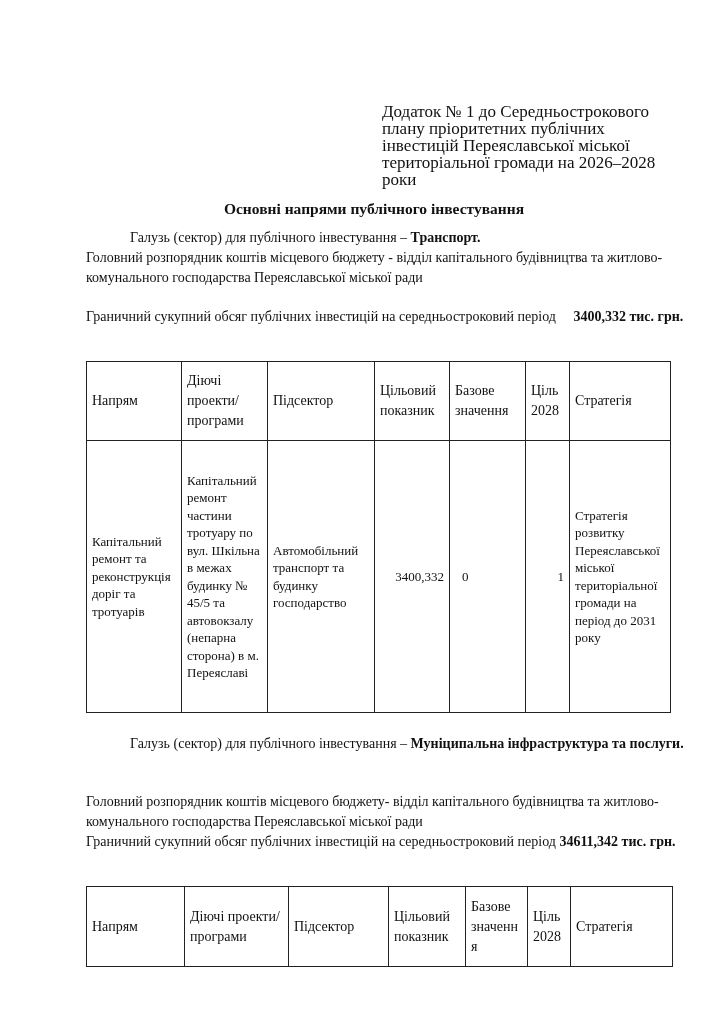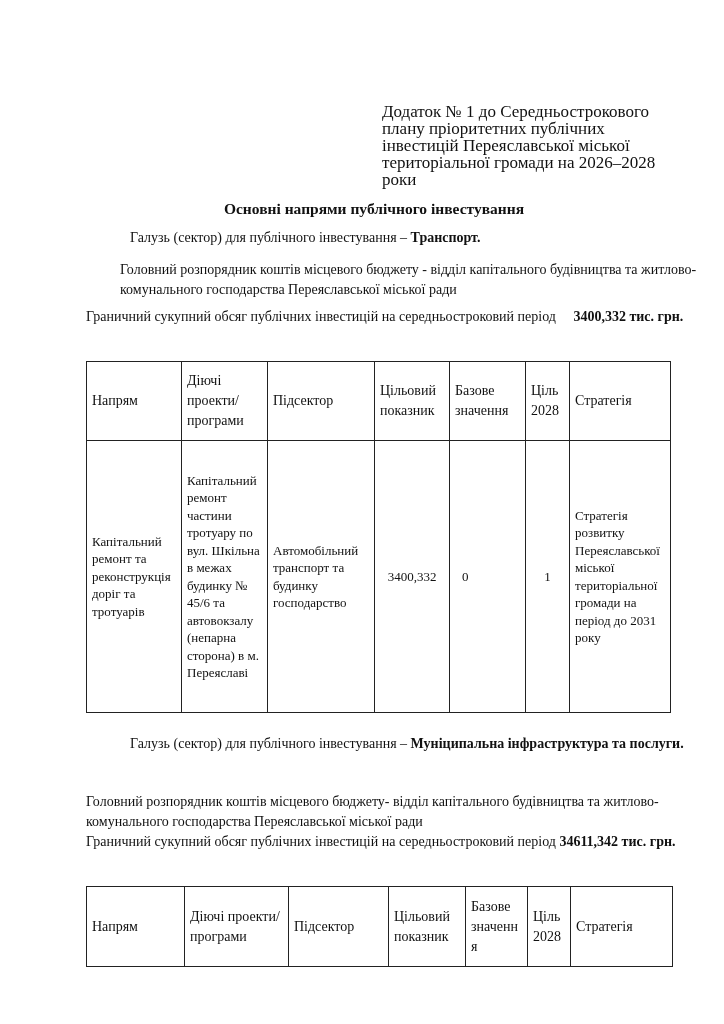--- a/index.html
+++ b/index.html
@@ -24,31 +24,31 @@
   b { font-weight: bold; }
   table.grid {
     position: absolute; border-collapse: collapse; table-layout: fixed;
     font-size: 13px; line-height: 17.5px;
   }
   table.grid td {
     border: 1px solid #222; padding: 2px 5px; vertical-align: middle;
     word-wrap: break-word; overflow-wrap: break-word;
   }
   .hd td { font-size: 14px; line-height: 20px; }
-  .c { text-align: center; }
+  .c { text-align: right; }
 </style>
 </head>
 <body>
 
 <div class="abs annex">Додаток № 1 до Середньострокового плану пріоритетних публічних інвестицій Переяславської міської територіальної громади на 2026–2028 роки</div>
 
 <div class="abs title">Основні напрями публічного інвестування</div>
 
 <div class="abs para indent" style="top:228px;"><span>Галузь (сектор) для публічного інвестування – </span><b>Транспорт.</b></div>
-<div class="abs para" style="top:260px;margin-left:34px;">Головний розпорядник коштів місцевого бюджету - відділ капітального будівництва та житлово-комунального господарства Переяславської міської ради</div>
+<div class="abs para" style="top:248px;">Головний розпорядник коштів місцевого бюджету - відділ капітального будівництва та житлово-комунального господарства Переяславської міської ради</div>
 <div class="abs para" style="top:307px;"><span>Граничний сукупний обсяг публічних інвестицій на середньостроковий період </span>&nbsp;&nbsp;&nbsp;&nbsp;<b>3400,332 тис. грн.</b></div>
 
 <table class="grid" style="left:86px; top:361px; width:584px;">
   <colgroup>
     <col style="width:95px">
       <col style="width:86px">
       <col style="width:107px">
       <col style="width:75px">
       <col style="width:76px">
       <col style="width:44px">
@@ -59,21 +59,21 @@
     <td>Напрям</td>
     <td>Діючі проекти/ програми</td>
     <td>Підсектор</td>
     <td>Цільовий показник</td>
     <td>Базове значення</td>
     <td>Ціль 2028</td>
     <td>Стратегія</td>
   </tr>
   <tr style="height:272px;">
     <td>Капітальний ремонт та реконструкція доріг та тротуарів</td>
-    <td>Капітальний ремонт частини тротуару по вул. Шкільна в межах будинку № 45/6 та автовокзалу (непарна сторона) в м. Переяславі</td>
+    <td>Капітальний ремонт частини тротуару по вул. Шкільна в межах будинку № 45/5 та автовокзалу (непарна сторона) в м. Переяславі</td>
     <td>Автомобільний транспорт та будинку господарство</td>
     <td class="c">3400,332</td>
     <td style="padding-left:12px;">0</td>
     <td class="c">1</td>
     <td>Стратегія розвитку Переяславської міської територіальної громади на період до 2031 року</td>
   </tr>
 </tbody>
   </table>
 
 <div class="abs para indent" style="top:734px;"><span>Галузь (сектор) для публічного інвестування – </span><b>Муніципальна інфраструктура та послуги.</b></div>

